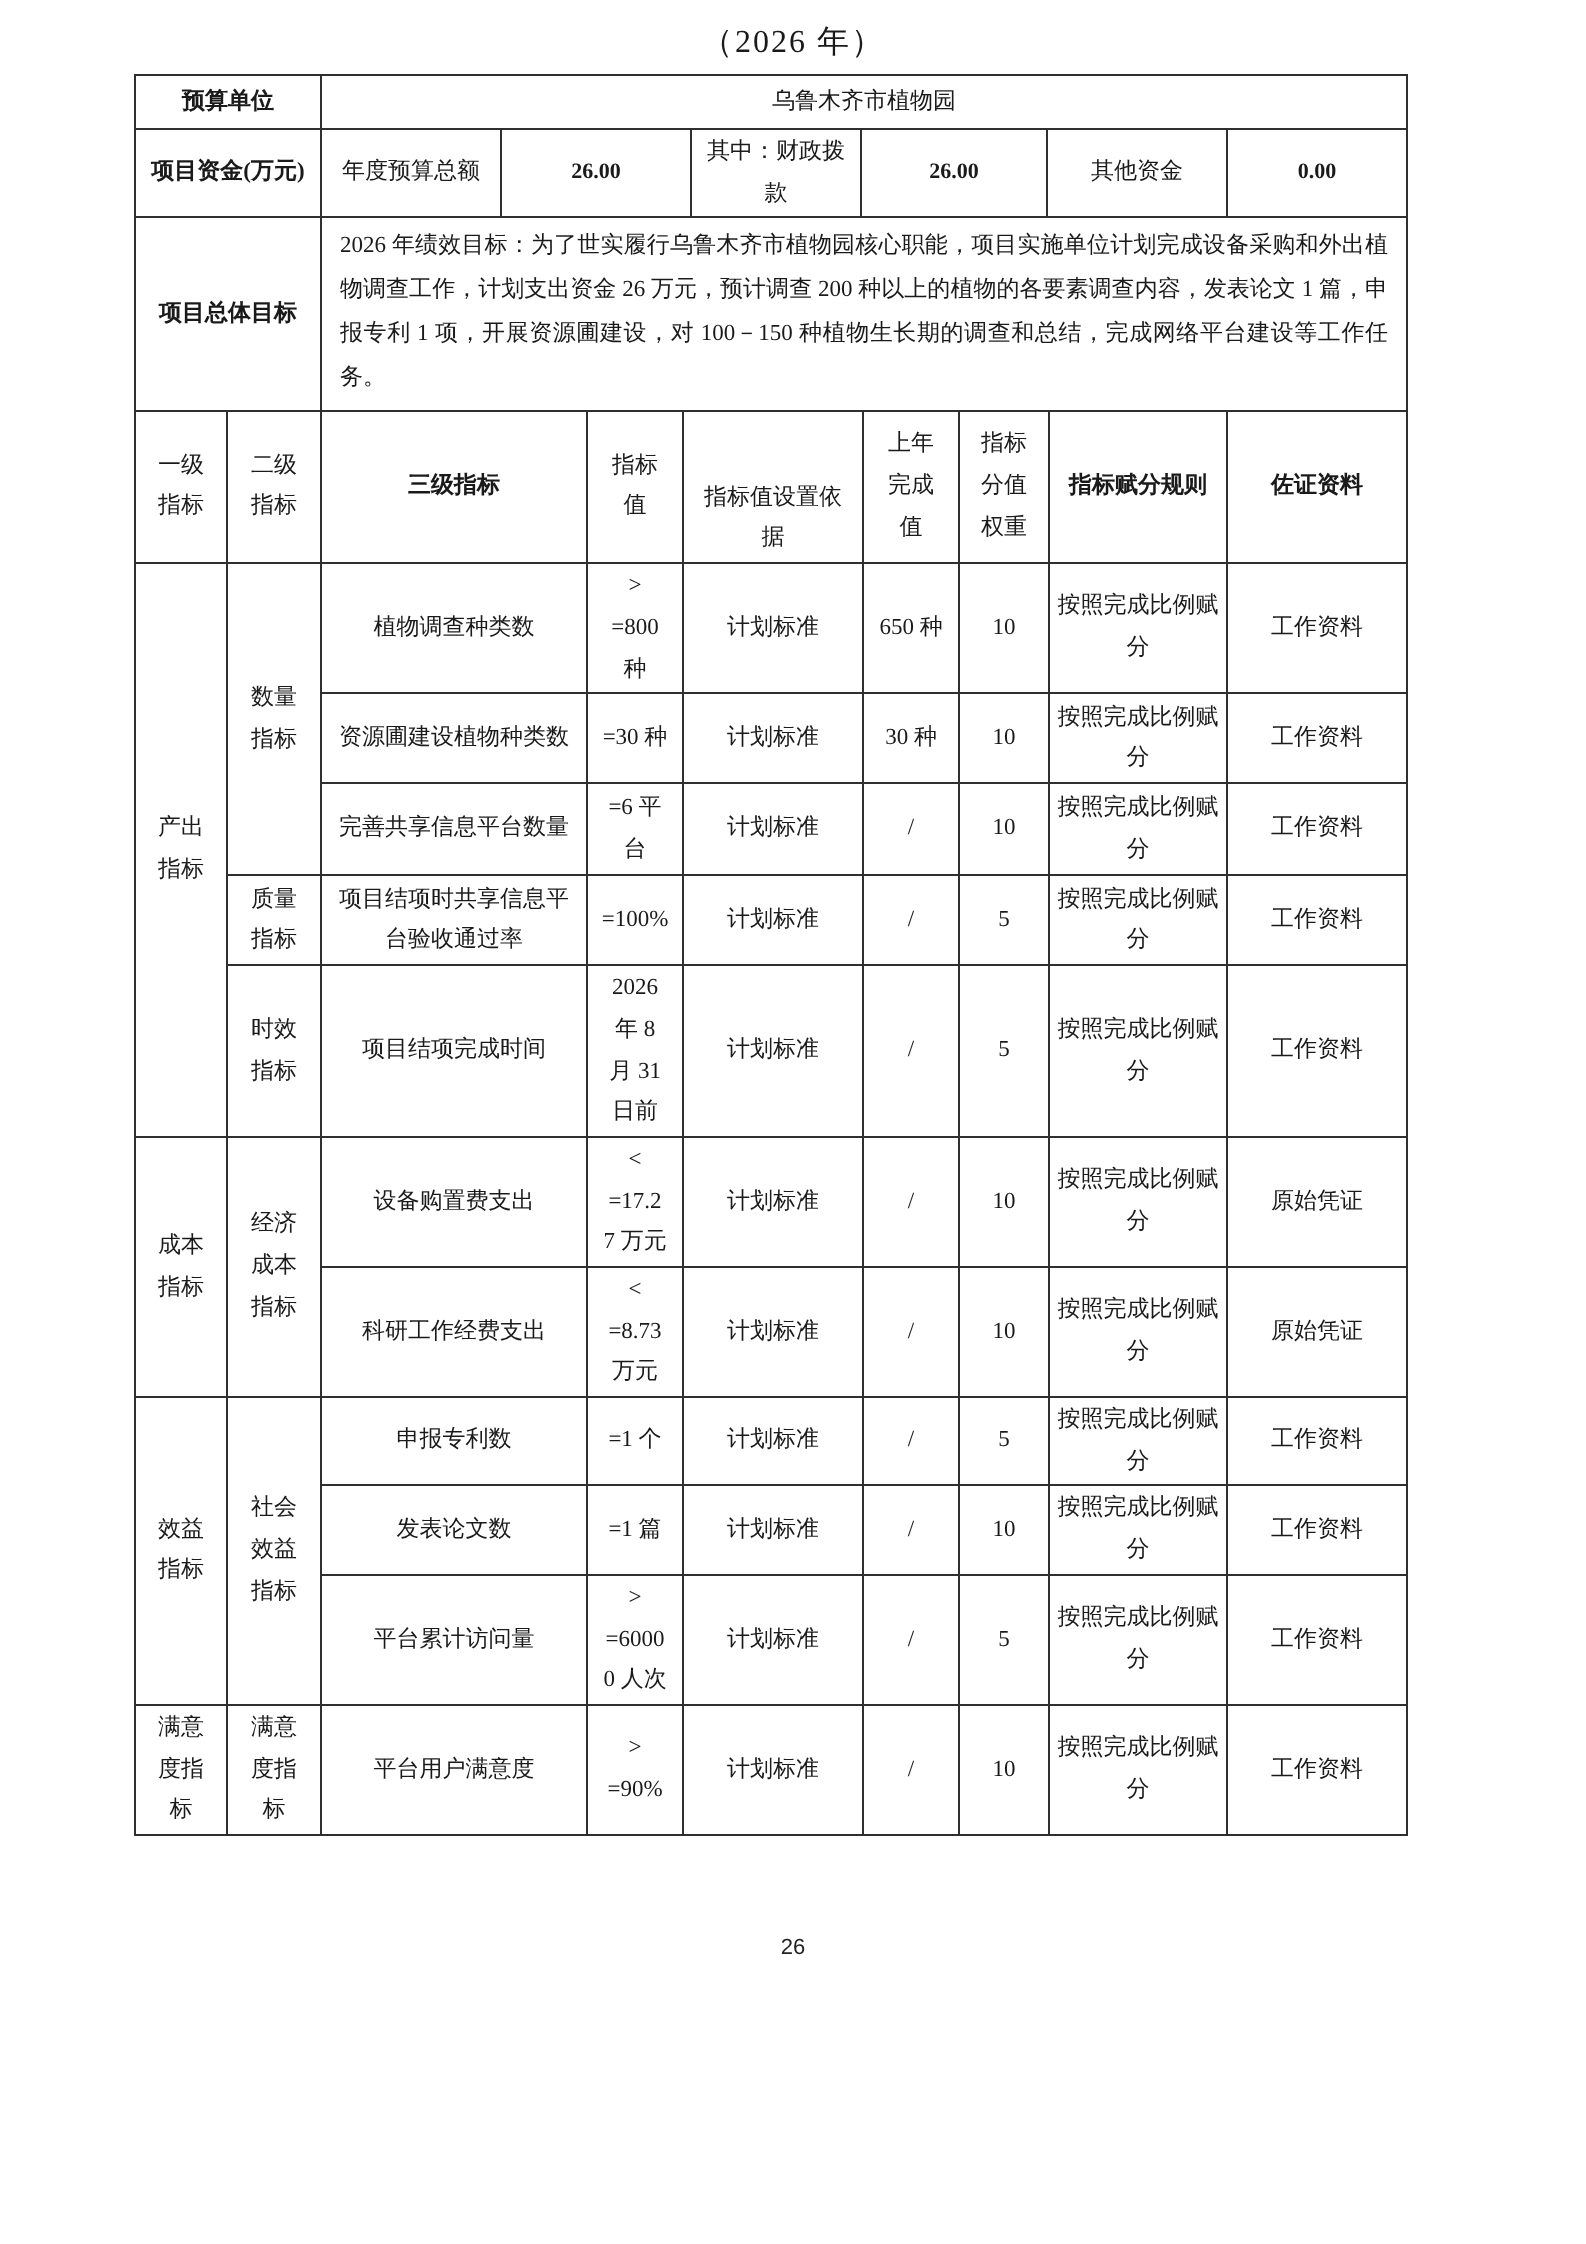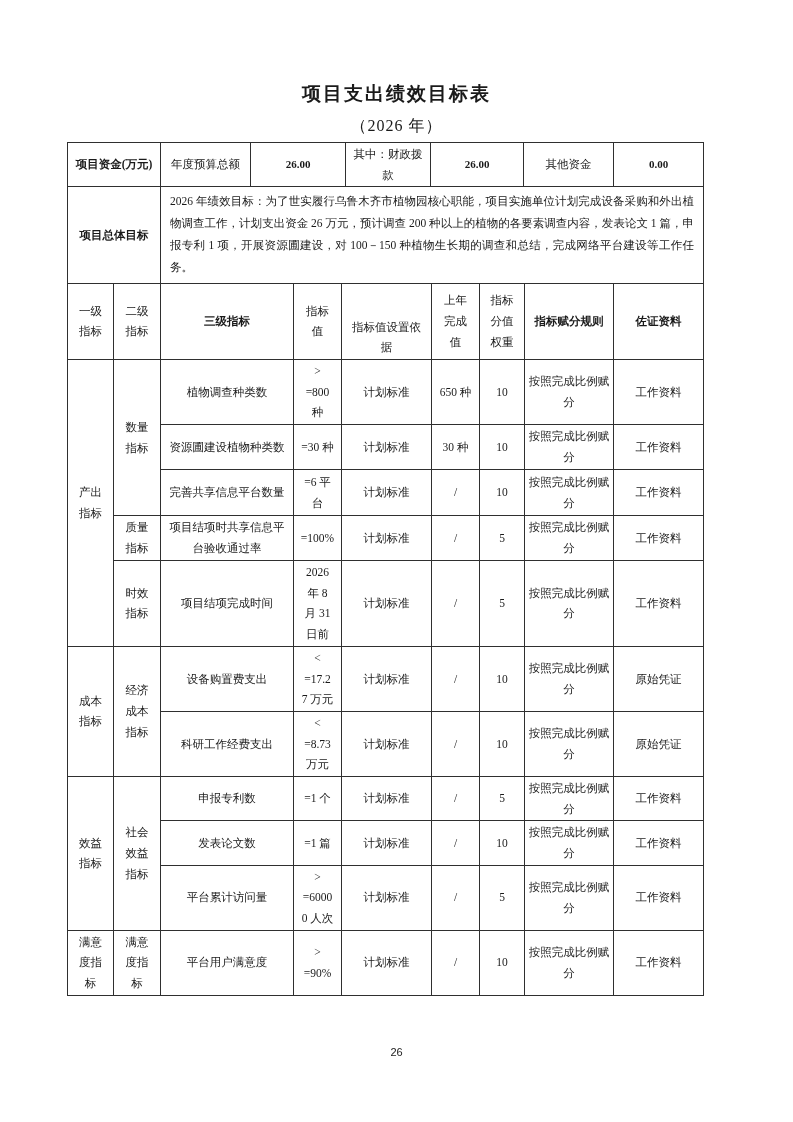--- a/index.html
+++ b/index.html
@@ -72,34 +72,37 @@
     font-family: "Liberation Sans", "DejaVu Sans", sans-serif;
     font-size: 11px;
     color: #222;
   }
 </style>
 </head>
 <body>
 
 <div class="page">
 
-  <div class="doc-title">项目支出绩效目标表</div>
   <div class="doc-subtitle">（2026 年）</div>
 
   <table id="info-table">
     <colgroup>
       <col style="width:93px">
         <col style="width:90px">
         <col style="width:95px">
       <col style="width:85px">
         <col style="width:93px">
         <col style="width:90px">
         <col style="width:90px">
     </colgroup>
     <tbody>
+        <tr style="height:27px">
+      <td class="b">预算单位</td>
+      <td colspan="6">乌鲁木齐市植物园</td>
+    </tr>
     <tr style="height:41px">
       <td class="b">项目资金(万元)</td>
       <td>年度预算总额</td>
       <td class="num">26.00</td>
       <td>其中：财政拨款</td>
       <td class="num">26.00</td>
       <td>其他资金</td>
       <td class="num">0.00</td>
     </tr>
     <tr style="height:86px">

